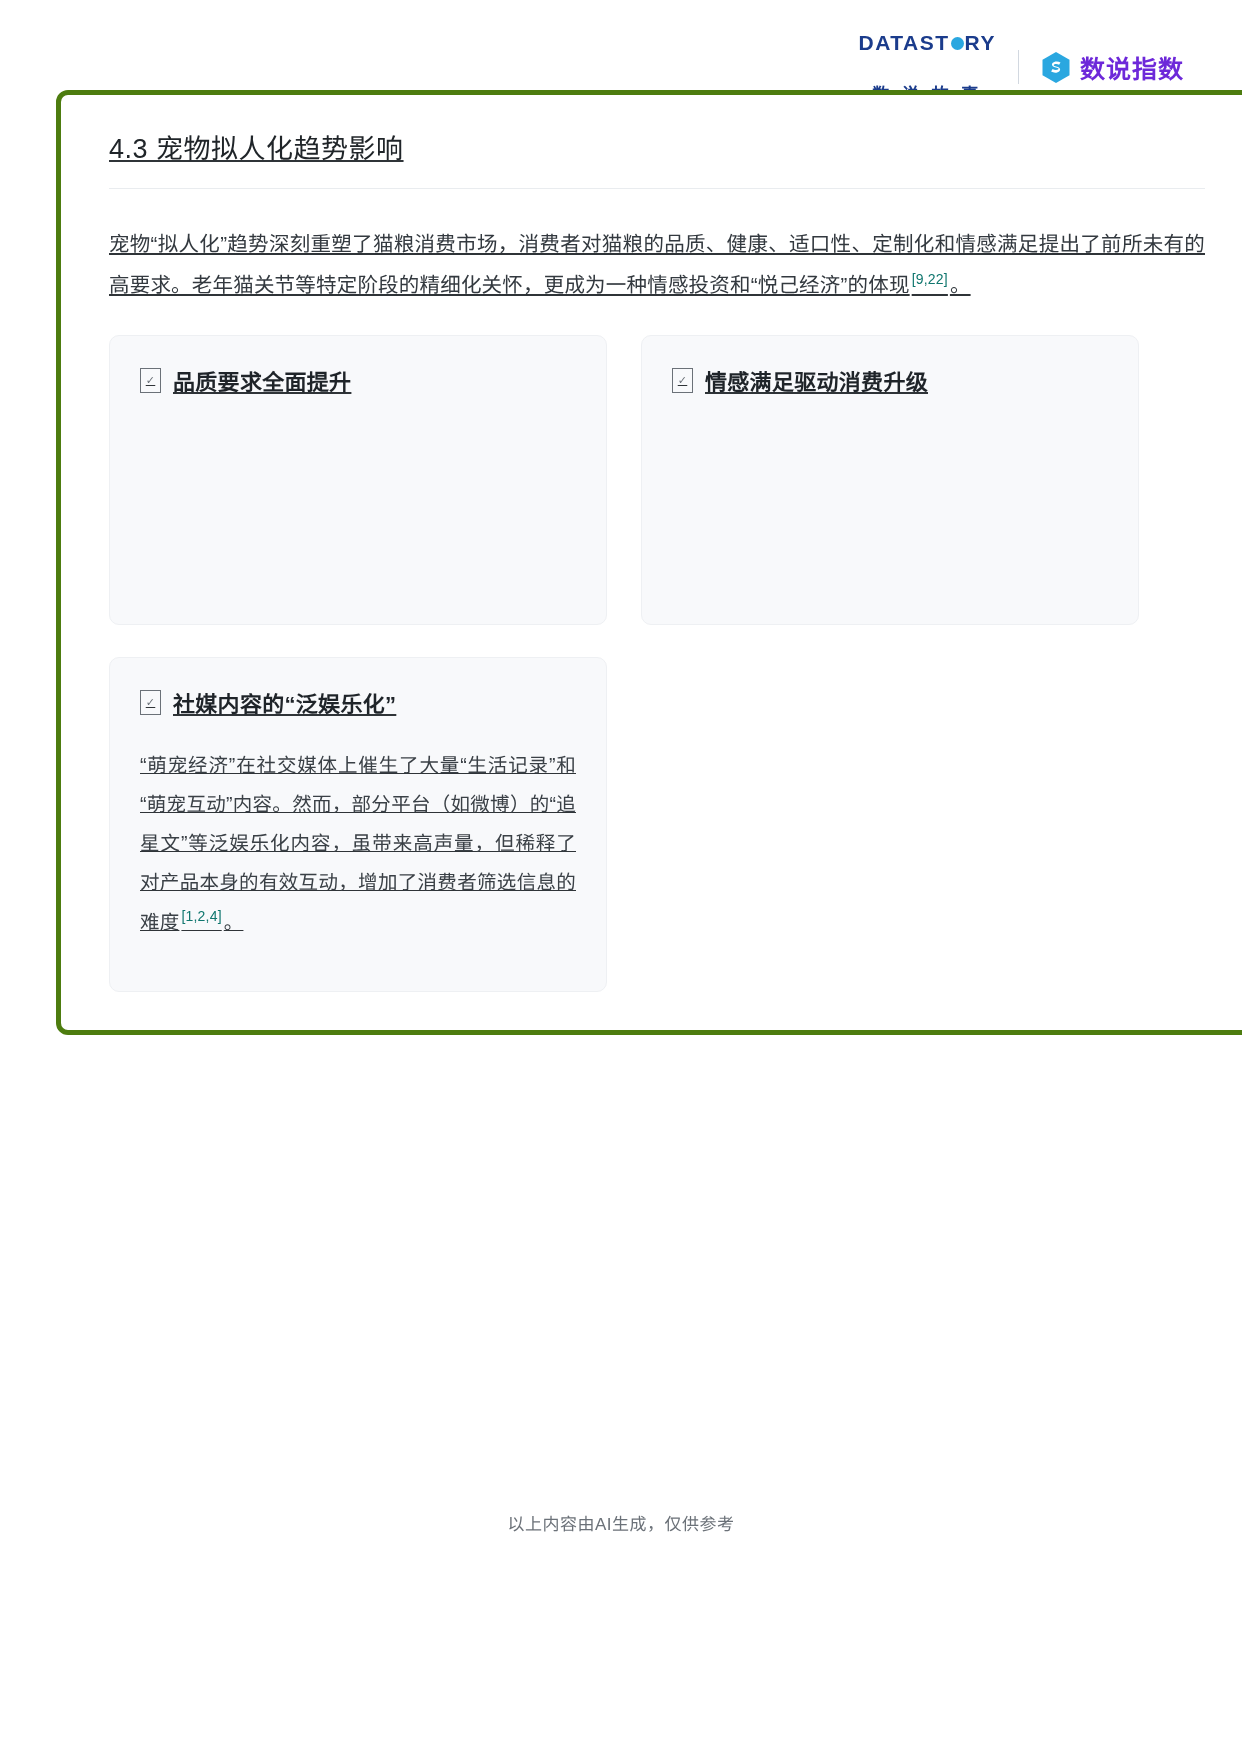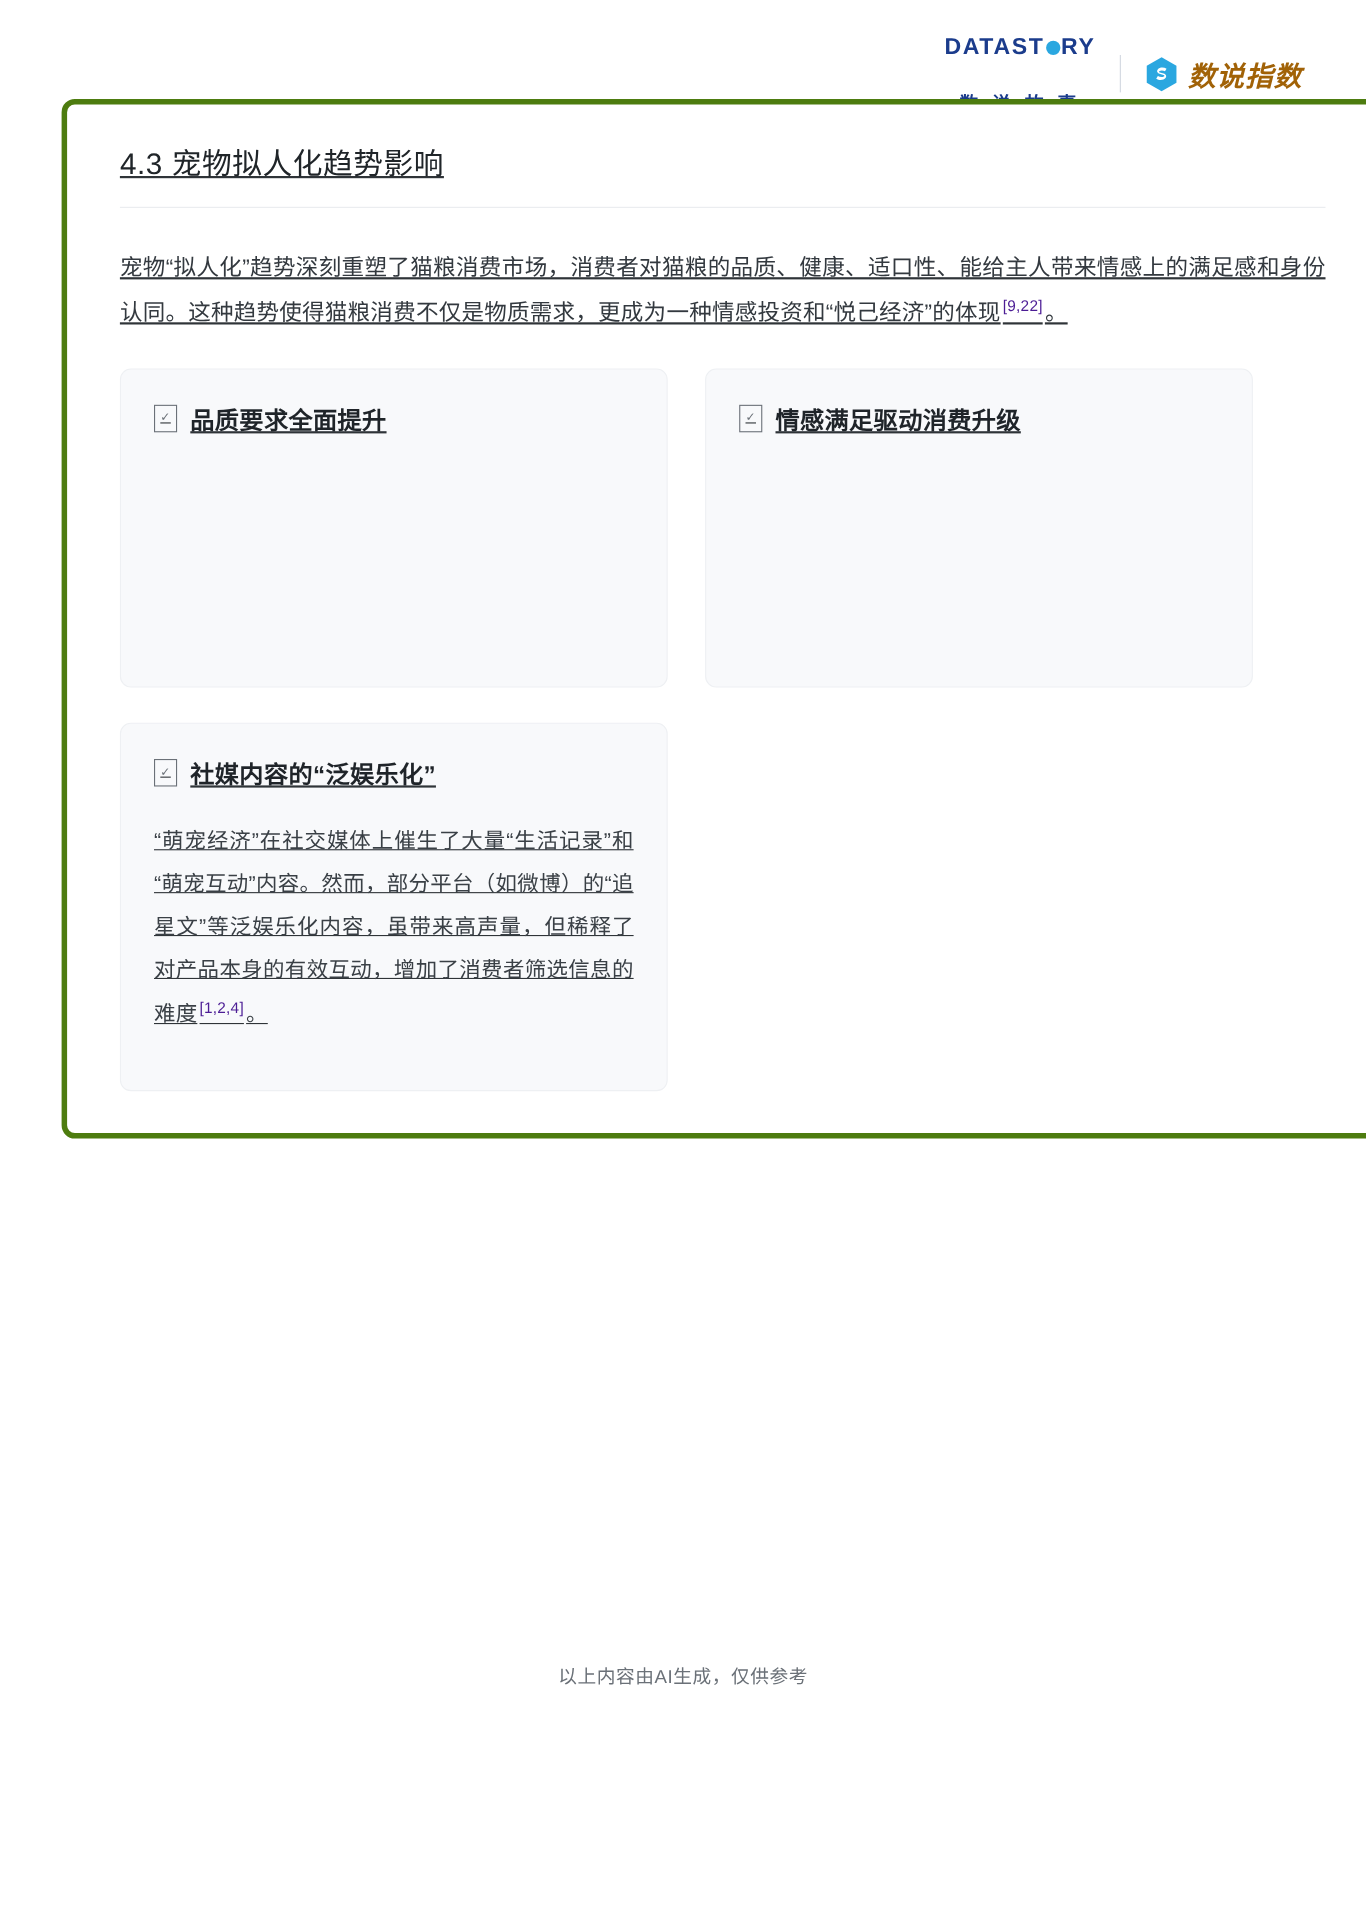--- a/index.html
+++ b/index.html
@@ -69,23 +69,22 @@
     gap: 9px;
   }
   .hex-logo {
     width: 30px;
     height: 33px;
     position: relative;
   }
   .brand-right .b-name {
     font-size: 25px;
     font-weight: bold;
-    color: #a16207;
+    color: #6d28d9;
     letter-spacing: 1px;
-    font-style: italic;
   }
 
   
   .page-card {
     position: absolute;
     left: 56px;
     top: 90px;
     width: 1202px;
     height: 945px;
     border: 5px solid #4d7c0f;
@@ -110,21 +109,21 @@
 
   .intro {
     margin: 34px 48px 0 48px;
     font-size: 20.5px;
     line-height: 2.0;
     color: #33393f;
     text-align: justify;
     letter-spacing: 0.2px;
   }
   .ref {
-    color: #4c1d95;
+    color: #0f766e;
     font-size: 14px;
     vertical-align: super;
     margin: 0 2px;
   }
 
   
   .cards {
     margin: 30px 48px 0 48px;
     display: flex;
     flex-wrap: wrap;
@@ -207,21 +206,21 @@
     <span class="b-name">数说指数</span>
   </div>
 </div>
 
 <div class="page-card">
 
   <h2 class="section-title">4.3 宠物拟人化趋势影响</h2>
   <div class="title-rule"></div>
 
   <p class="intro">
-    <span>宠物“拟人化”趋势深刻重塑了猫粮消费市场，消费者对猫粮的品质、健康、适口性、能给主人带来情感上的满足感和身份认同。这种趋势使得猫粮消费不仅是物质需求，更成为一种情感投资和“悦己经济”的体现</span><span class="ref">[9,22]</span><span>。</span>
+    <span>宠物“拟人化”趋势深刻重塑了猫粮消费市场，消费者对猫粮的品质、健康、适口性、定制化和情感满足提出了前所未有的高要求。老年猫关节等特定阶段的精细化关怀，更成为一种情感投资和“悦己经济”的体现</span><span class="ref">[9,22]</span><span>。</span>
   </p>
 
   <div class="cards">
 
     <div class="info-card short">
       <div class="card-head">
         <span class="card-glyph">✓</span>
         <span>品质要求全面提升</span>
       </div>
     </div>

